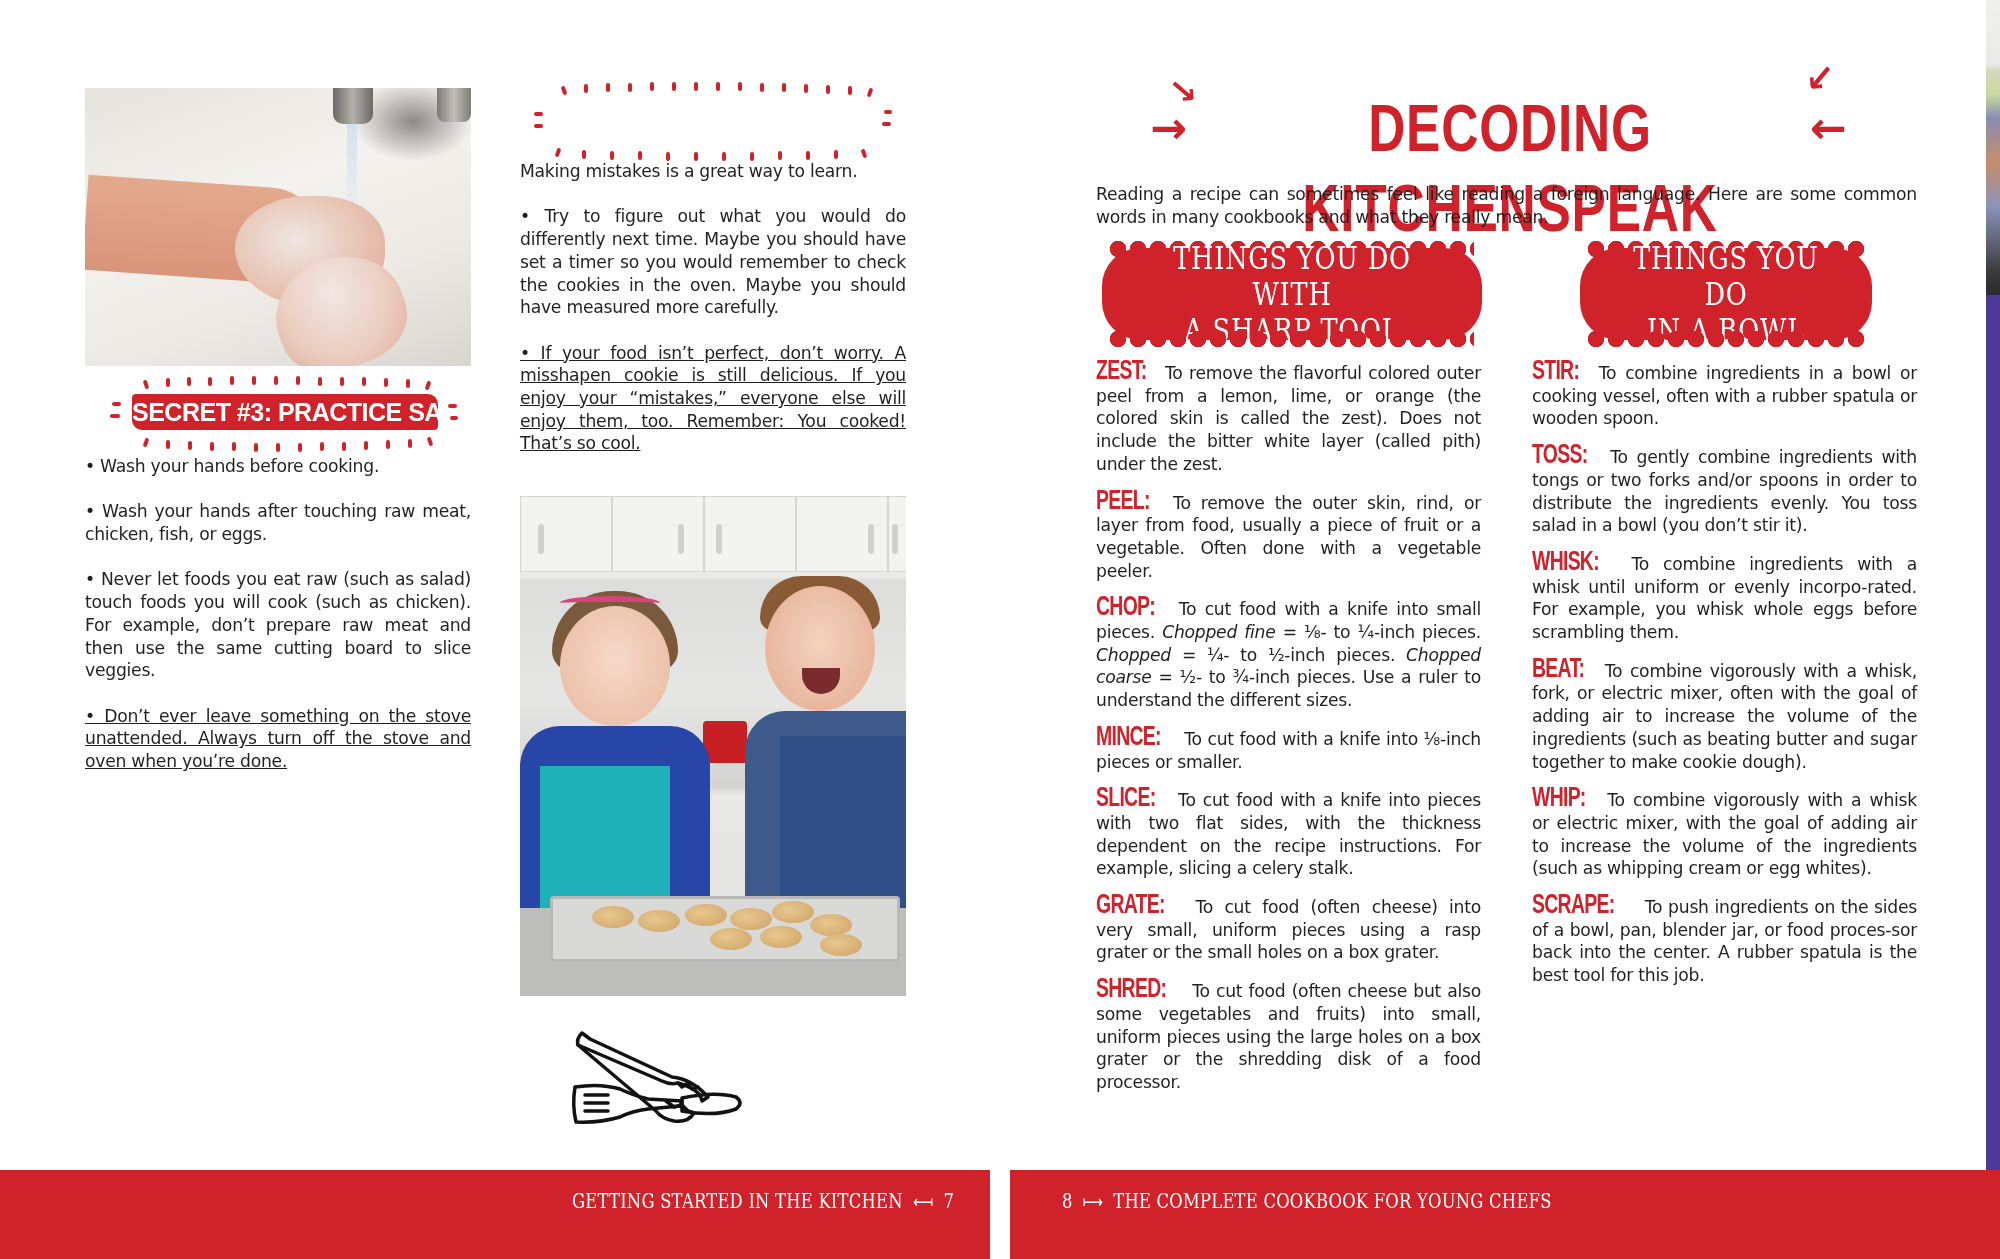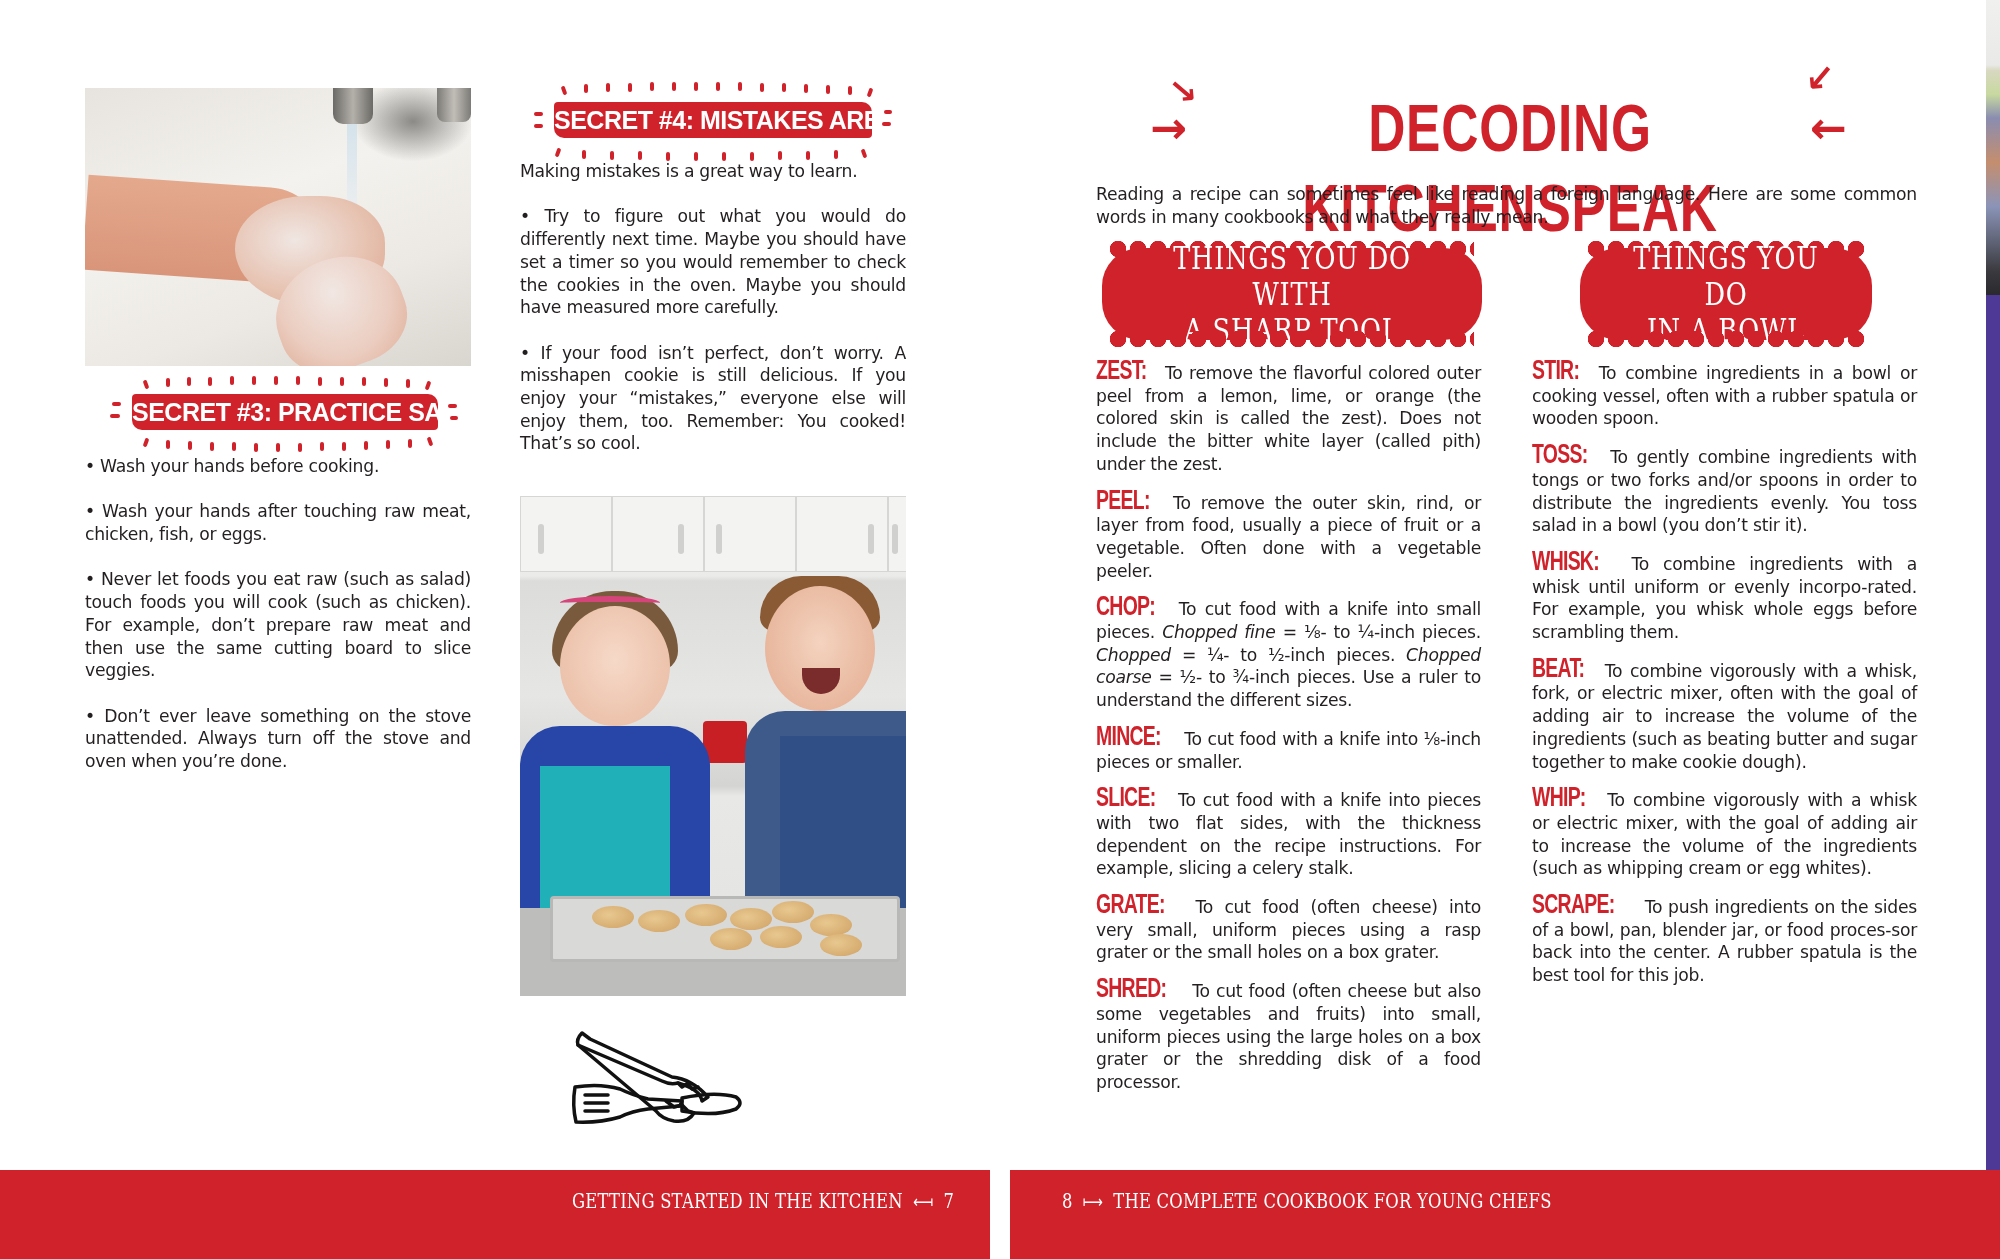--- a/index.html
+++ b/index.html
@@ -9,21 +9,21 @@
   .abs { position: absolute; }
   .body-text {
     font-family: "DejaVu Sans", sans-serif;
     font-size: 17.2px;
     line-height: 22.7px;
     text-align: justify;
     color: #231f20;
     letter-spacing: -0.25px;
   }
   .body-text p { margin-bottom: 22.7px; }
-  .body-text p.tight { margin-bottom: 0; }
+  .body-text p.tight { margin-bottom: 0; text-decoration: underline; }
 
   
   .photo { position: absolute; overflow: hidden; }
   .hands-photo {
     left: 85px; top: 88px; width: 386px; height: 278px;
     background:
       radial-gradient(ellipse 60px 40px at 85% 12%, #8c8a87 0%, rgba(140,138,135,0) 100%),
       linear-gradient(160deg, #e7e4df 0%, #f4f2ee 40%, #ece9e4 70%, #d9d5cf 100%);
   }
   .hands-photo .faucet { position:absolute; left: 248px; top: 0; width: 40px; height: 36px; background: linear-gradient(90deg,#6c6a66,#b4b1ab,#6c6a66); border-radius: 0 0 10px 10px; }
@@ -172,21 +172,20 @@
   </div>
 
   <div class="abs body-text" style="left:85px; top:455px; width:386px;">
     <p>• Wash your hands before cooking.</p>
     <p>• Wash your hands after touching raw meat, chicken, fish, or eggs.</p>
     <p>• Never let foods you eat raw (such as salad) touch foods you will cook (such as chicken). For example, don’t prepare raw meat and then use the same cutting board to slice veggies.</p>
     <p class="tight">• Don’t ever leave something on the stove unattended. Always turn off the stove and oven when you’re done.</p>
   </div>
 
   <div class="burst" style="left:520px; top:80px; width:386px; height:80px;">
-    <div class="banner" style="left:34px; top:22px; width:318px; height:36px; font-size:25px; line-height:36px;">SECRET #4: MISTAKES ARE OK</div>
     <div class="tick" style="left:42px;top:6px;transform:rotate(-20deg)"></div>
     <div class="tick" style="left:64px;top:4px"></div>
       <div class="tick" style="left:86px;top:3px"></div>
     <div class="tick" style="left:108px;top:3px"></div>
       <div class="tick" style="left:130px;top:2px"></div>
     <div class="tick" style="left:152px;top:2px"></div>
       <div class="tick" style="left:174px;top:2px"></div>
     <div class="tick" style="left:196px;top:2px"></div>
       <div class="tick" style="left:218px;top:2px"></div>
     <div class="tick" style="left:240px;top:3px"></div>

